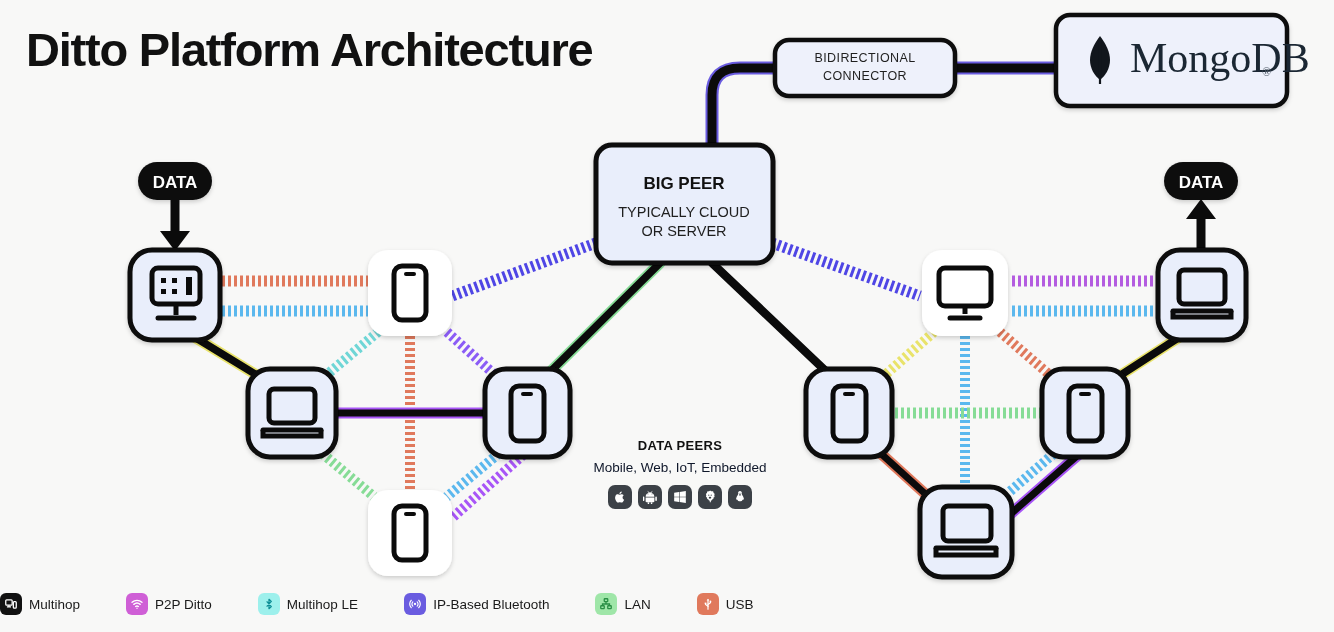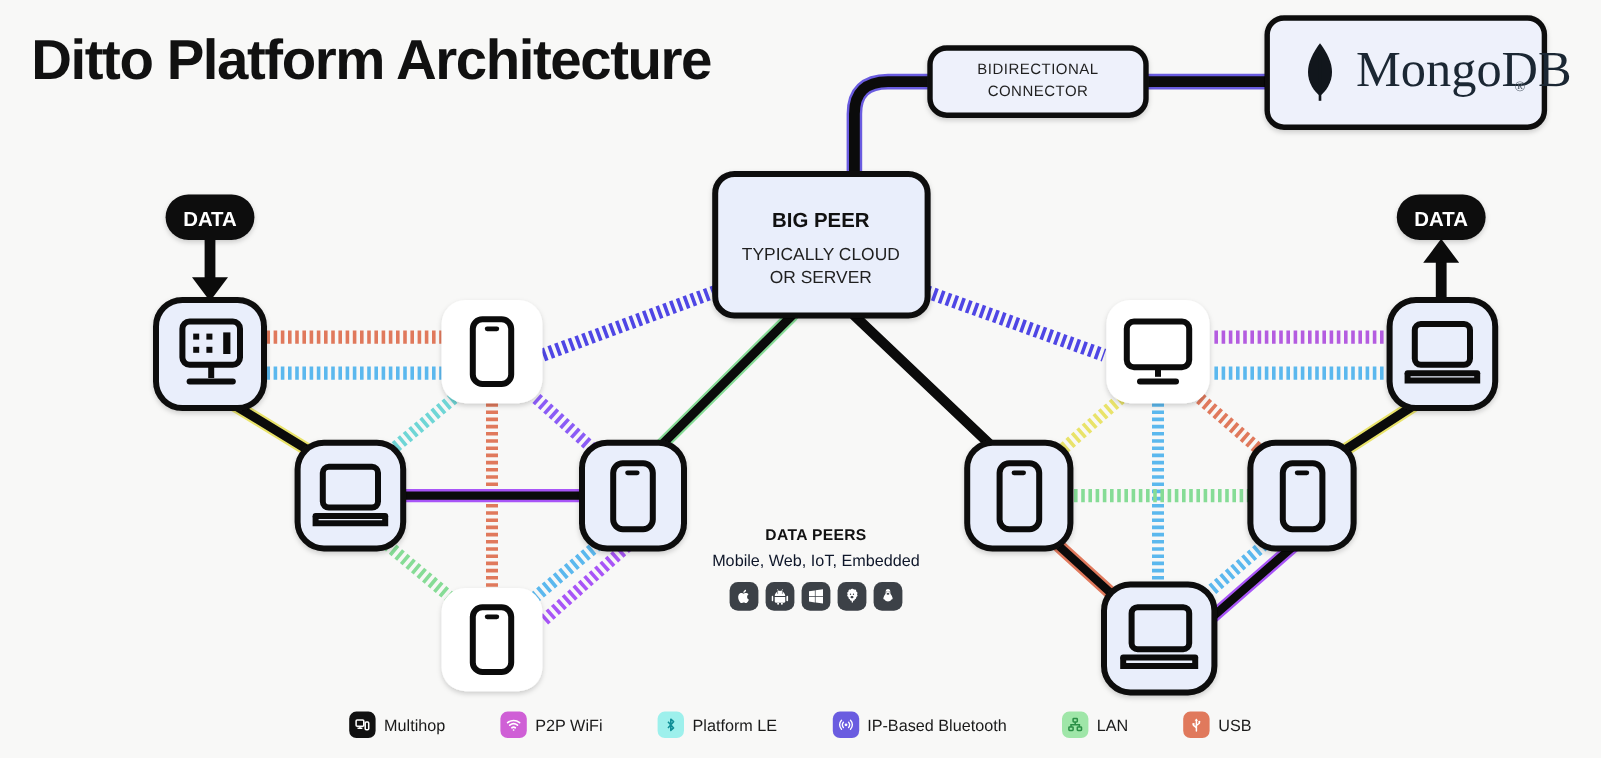--- a/index.html
+++ b/index.html
@@ -13,21 +13,21 @@
   #stage{position:absolute;inset:0;width:1334px;height:536px;}
   .title{
     position:absolute;left:26px;top:22px;
     font-size:47px;font-weight:bold;color:#111;
     letter-spacing:-1.2px;
     font-family:"Liberation Sans", sans-serif;
   }
   svg{position:absolute;left:0;top:0;width:1334px;height:632px;}
   .legend{
     position:absolute;left:0;top:586px;width:1334px;height:36px;
-    display:flex;justify-content:center;align-items:center;gap:46px;
+    display:flex;align-items:center;gap:46px;
   }
   .lg-item{display:flex;align-items:center;gap:7px;}
   .lg-ico{width:22px;height:22px;border-radius:6px;display:flex;align-items:center;justify-content:center;}
   .lg-ico svg{position:static;width:14px;height:14px;}
   .lg-label{font-size:13.5px;color:#1a1a1a;}
   .smallpeers{
     position:absolute;left:570px;top:438px;width:220px;text-align:center;
   }
   .sp-title{font-size:13px;font-weight:bold;color:#111;letter-spacing:.3px;}
   .sp-sub{font-size:13.5px;color:#0f172a;margin-top:7px;}
@@ -279,30 +279,30 @@
 
     <div class="lg-item">
       <span class="lg-ico" style="background:#cf5fd6">
         <svg viewBox="0 0 24 24" fill="none" stroke="#ffffff" stroke-width="2.4" stroke-linecap="round">
           <path d="M3.5 9a13 13 0 0 1 17 0"></path>
           <path d="M6.5 12.6a8.6 8.6 0 0 1 11 0"></path>
           <path d="M9.6 16.2a4.2 4.2 0 0 1 4.8 0"></path>
           <circle cx="12" cy="19.4" r="1.2" fill="#ffffff" stroke="none"></circle>
         </svg>
       </span>
-      <span class="lg-label">P2P WiFi</span>
+      <span class="lg-label">P2P Ditto</span>
     </div>
 
     <div class="lg-item">
       <span class="lg-ico" style="background:#9df0ec">
         <svg viewBox="0 0 24 24" fill="none" stroke="#0f8f97" stroke-width="2.2" stroke-linejoin="round">
           <path d="M8 7.5L16 16.5 12 20V4l4 3.5L8 16.5"></path>
         </svg>
       </span>
-      <span class="lg-label">Platform LE</span>
+      <span class="lg-label">Multihop LE</span>
     </div>
 
     <div class="lg-item">
       <span class="lg-ico" style="background:#6a5ce0">
         <svg viewBox="0 0 24 24" fill="none" stroke="#ffffff" stroke-width="2" stroke-linecap="round">
           <circle cx="12" cy="12" r="2" fill="#ffffff" stroke="none"></circle>
           <path d="M8.3 8.3a5.2 5.2 0 0 0 0 7.4M15.7 8.3a5.2 5.2 0 0 1 0 7.4"></path>
           <path d="M5.6 5.6a9 9 0 0 0 0 12.8M18.4 5.6a9 9 0 0 1 0 12.8"></path>
         </svg>
       </span>

